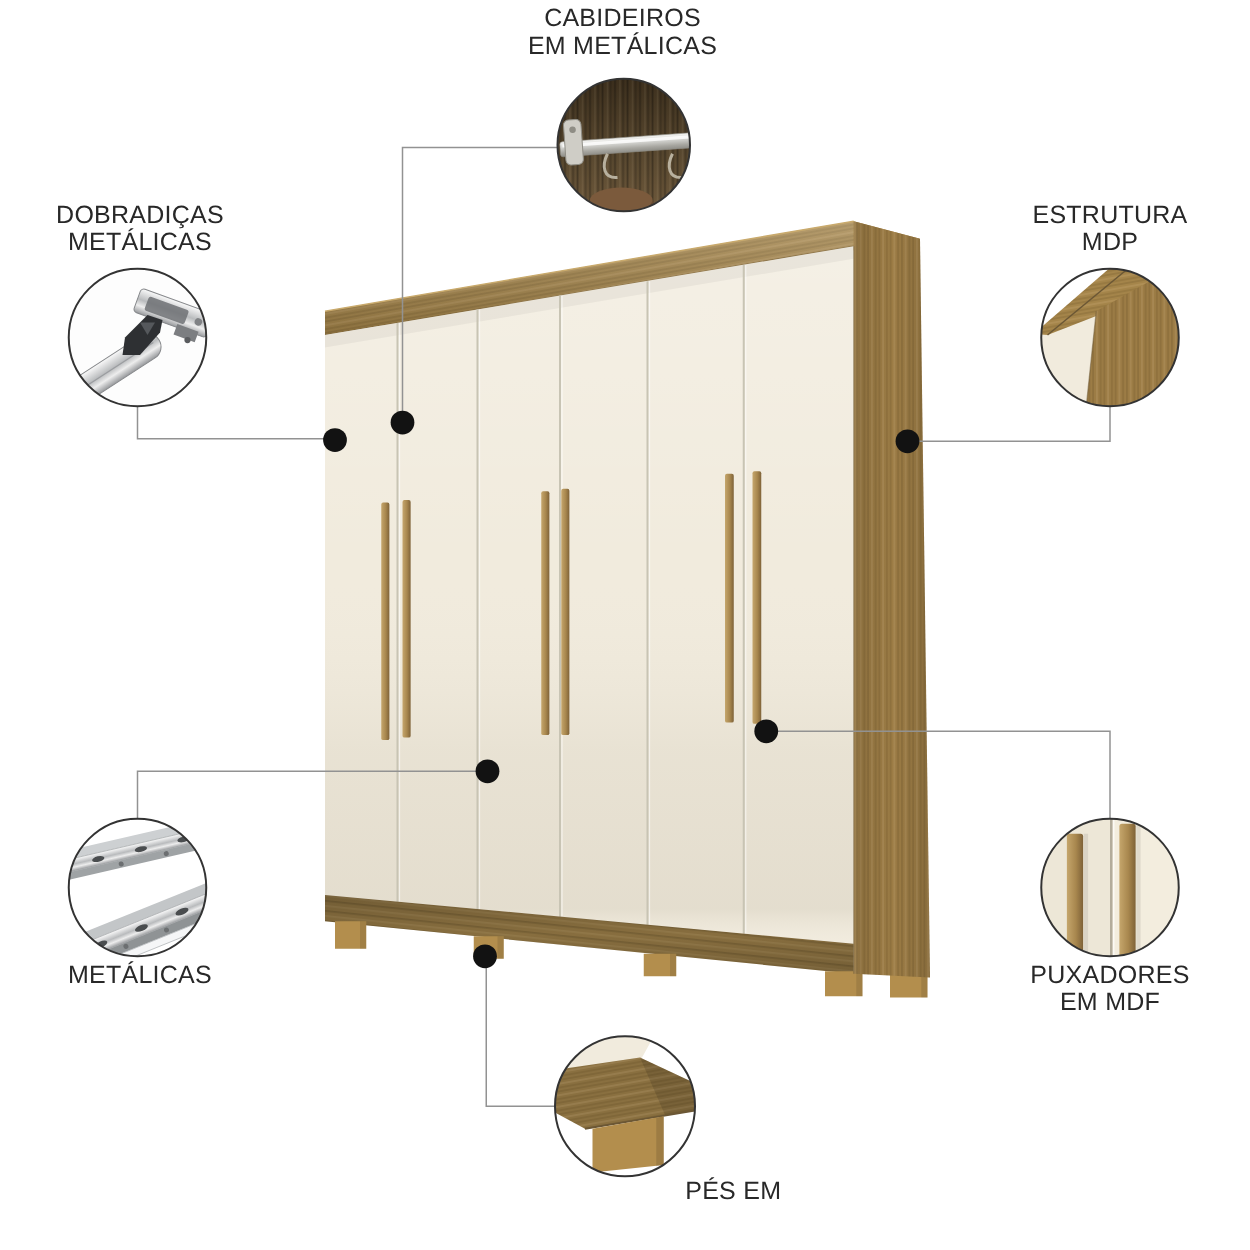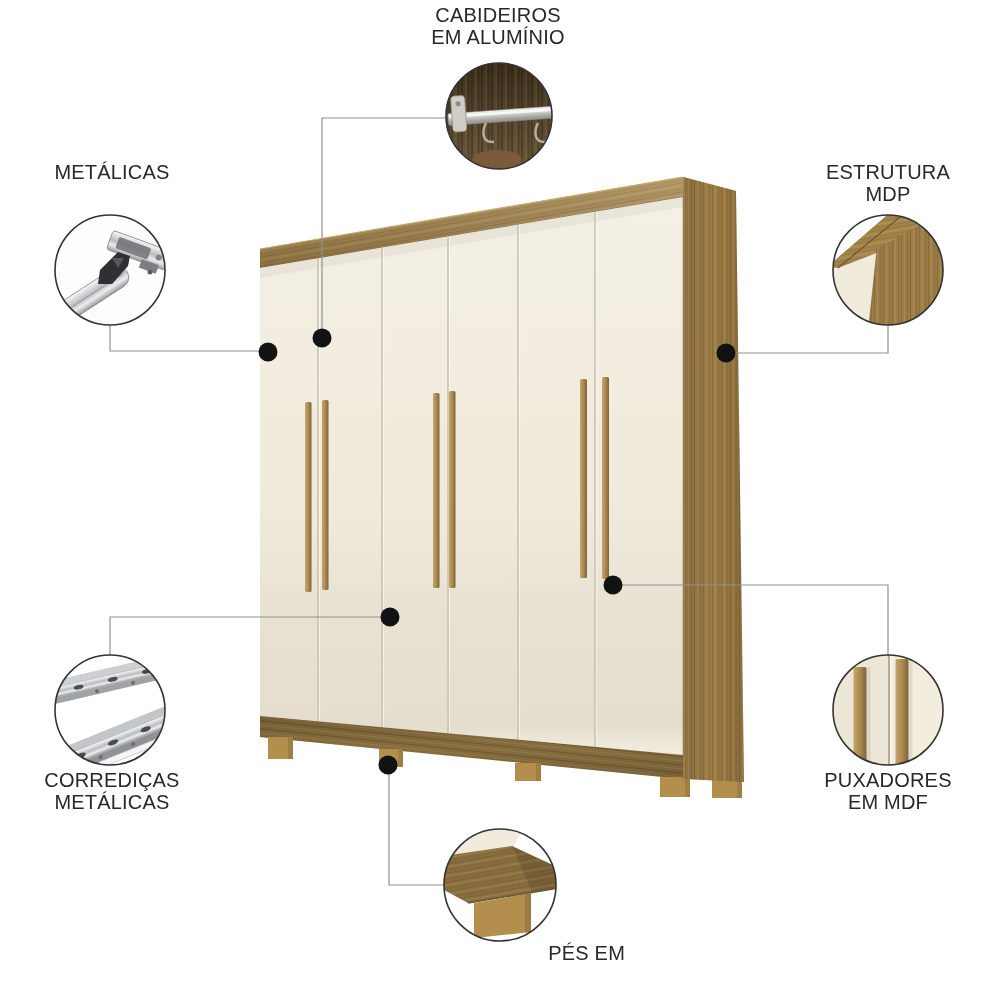--- a/index.html
+++ b/index.html
@@ -280,31 +280,31 @@
     <circle cx="110" cy="270" r="55"></circle>
     <circle cx="888" cy="270" r="55"></circle>
     <circle cx="110" cy="710" r="55"></circle>
     <circle cx="888" cy="710" r="55"></circle>
     <circle cx="500" cy="885" r="56"></circle>
   </g>
 </svg>
 
   <div class="callout-label" style="left:348px;top:5px;width:300px;">
     <span>CABIDEIROS</span>
-    <span>EM ALUMÍNIO</span>
+    <span>EM METÁLICAS</span>
   </div>
   <div class="callout-label" style="left:0px;top:162px;width:224px;">
+    <span>DOBRADIÇAS</span>
     <span>METÁLICAS</span>
   </div>
   <div class="callout-label" style="left:763px;top:162px;width:250px;">
     <span>ESTRUTURA</span>
     <span>MDP</span>
   </div>
   <div class="callout-label" style="left:0px;top:770px;width:224px;">
-    <span>CORREDIÇAS</span>
     <span>METÁLICAS</span>
   </div>
   <div class="callout-label" style="left:763px;top:770px;width:250px;">
     <span>PUXADORES</span>
     <span>EM MDF</span>
   </div>
   <div class="callout-label" style="left:375px;top:943px;width:250px;text-align:right;">
     <span>PÉS EM</span>
   </div>
 

